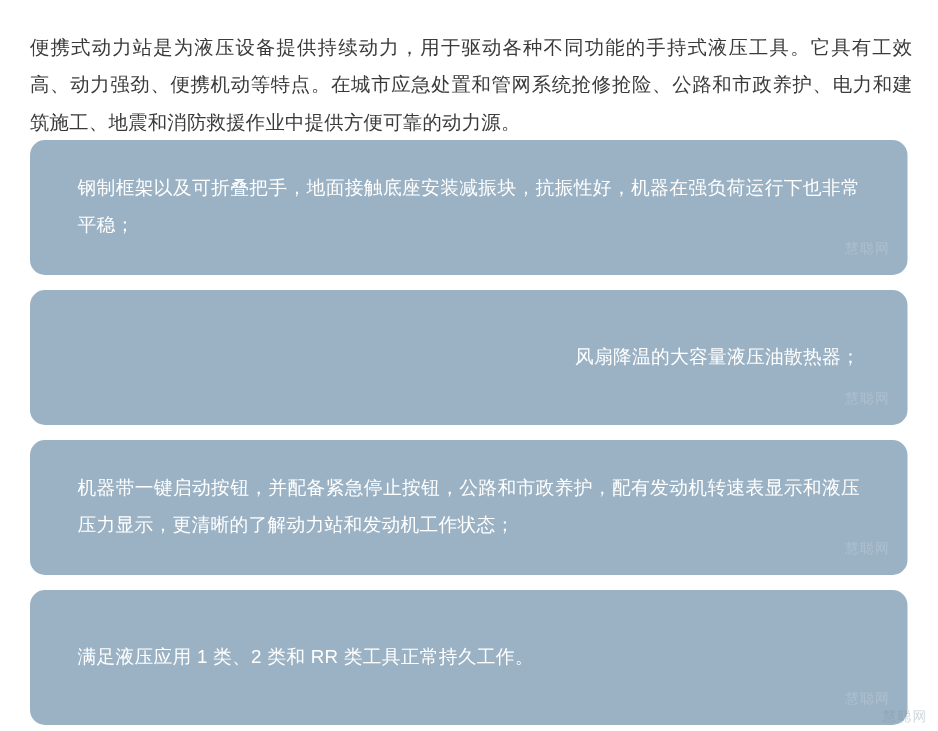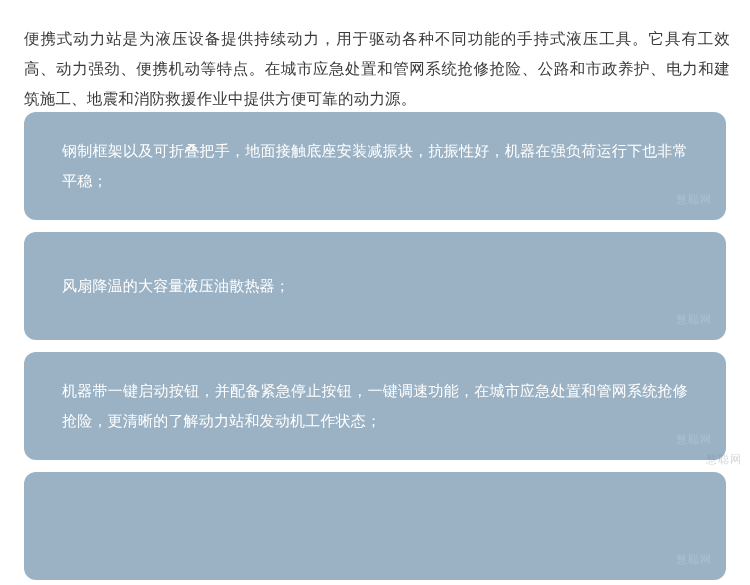--- a/index.html
+++ b/index.html
@@ -10,21 +10,21 @@
     width: 750px;
     height: 585px;
     background: #ffffff;
     font-family: "Liberation Sans", sans-serif;
     color: #333333;
     overflow: hidden;
   }
   .page {
     position: relative;
     width: 750px;
-    height: 471px;
+    height: 585px;
     box-sizing: border-box;
     padding: 0;
   }
   .intro {
     position: absolute;
     left: 24px;
     top: 8px;
     width: 706px;
     font-size: 15.5px;
     line-height: 30px;
@@ -46,21 +46,21 @@
     color: #ffffff;
     font-size: 15px;
     line-height: 30px;
     margin-bottom: 12px;
     padding: 0 38px;
     display: flex;
     align-items: center;
     overflow: hidden;
   }
   .card-1 { height: 108px; }
-  .card-2 { height: 108px; }
+  .card-2 { height: 108px; justify-content: flex-end; }
   .card-3 { height: 108px; }
   .card-4 { height: 108px; }
   .card-text {
     position: relative;
     z-index: 2;
     text-align: justify;
     letter-spacing: 0.2px;
   }
   .watermark {
     position: absolute;
@@ -95,25 +95,26 @@
       <span class="card-text">钢制框架以及可折叠把手，地面接触底座安装减振块，抗振性好，机器在强负荷运行下也非常平稳；</span>
       <span class="watermark wm-a">慧聪网</span>
     </div>
 
     <div class="card card-2">
       <span class="card-text">风扇降温的大容量液压油散热器；</span>
       <span class="watermark wm-a">慧聪网</span>
     </div>
 
     <div class="card card-3">
-      <span class="card-text">机器带一键启动按钮，并配备紧急停止按钮，一键调速功能，在城市应急处置和管网系统抢修抢险，更清晰的了解动力站和发动机工作状态；</span>
+      <span class="card-text">机器带一键启动按钮，并配备紧急停止按钮，公路和市政养护，配有发动机转速表显示和液压压力显示，更清晰的了解动力站和发动机工作状态；</span>
       <span class="watermark wm-a">慧聪网</span>
     </div>
 
     <div class="card card-4">
+      <span class="card-text">满足液压应用 1 类、2 类和 RR 类工具正常持久工作。</span>
       <span class="watermark wm-a">慧聪网</span>
     </div>
 
   </div>
 
   <span class="page-watermark">慧聪网</span>
 
 </div>
 
 </body></html>

